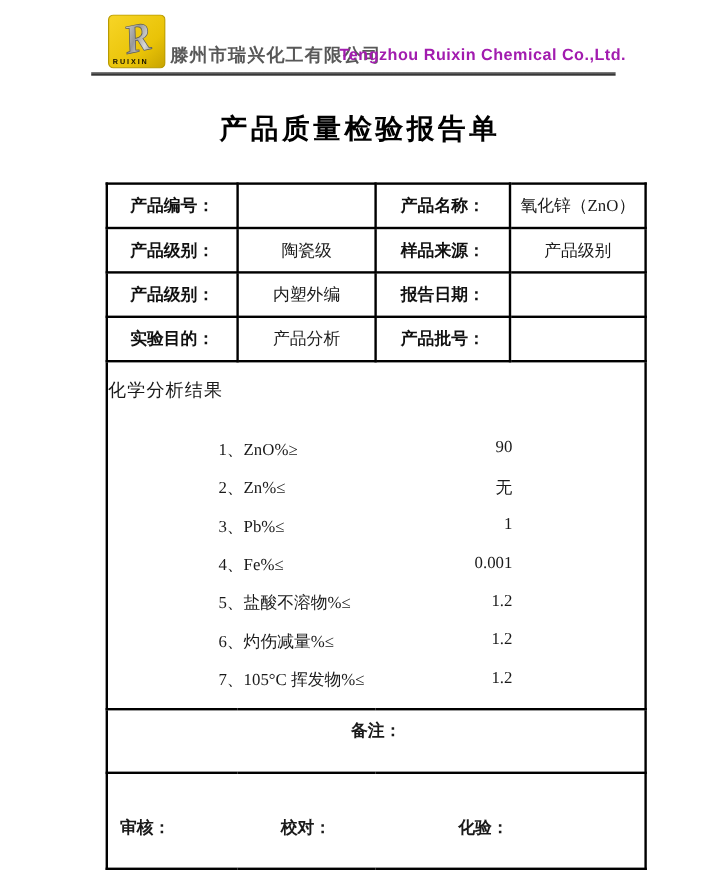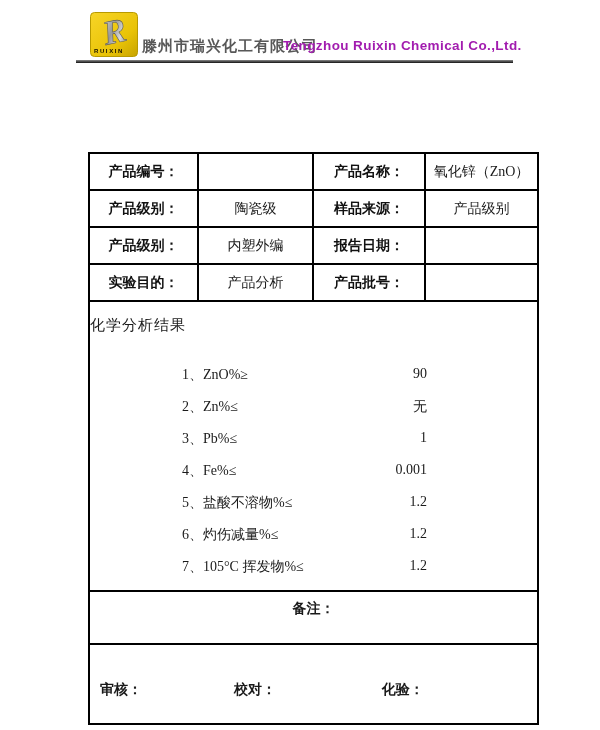--- a/index.html
+++ b/index.html
@@ -155,20 +155,21 @@
     </defs>
     <rect x="0.5" y="0.5" width="47" height="44" rx="4" fill="url(#gold)" stroke="#b89a00" stroke-width="1"></rect>
     <text x="25" y="31" font-size="34" font-style="italic" font-weight="bold" font-family="'Liberation Serif', serif" fill="url(#silver)" stroke="#5a5a5a" stroke-width="0.6" text-anchor="middle" transform="rotate(-12 24 22)">R</text>
     <text x="4" y="41" font-size="6" font-weight="bold" letter-spacing="1.6" font-family="'Liberation Sans', sans-serif" fill="#151001">RUIXIN</text>
   </svg>
 
   <div class="company-cn">滕州市瑞兴化工有限公司</div>
   <div class="company-en">Tengzhou Ruixin Chemical Co.,Ltd.</div>
   <div class="header-rule"></div>
 
+  <div class="report-title">产品质量检验报告单</div>
 
   <table class="report-table">
     <colgroup>
       <col style="width:109px">
         <col style="width:115px">
         <col style="width:112px">
         <col style="width:113px">
     </colgroup>
     <tbody>
       <tr class="info-row">

